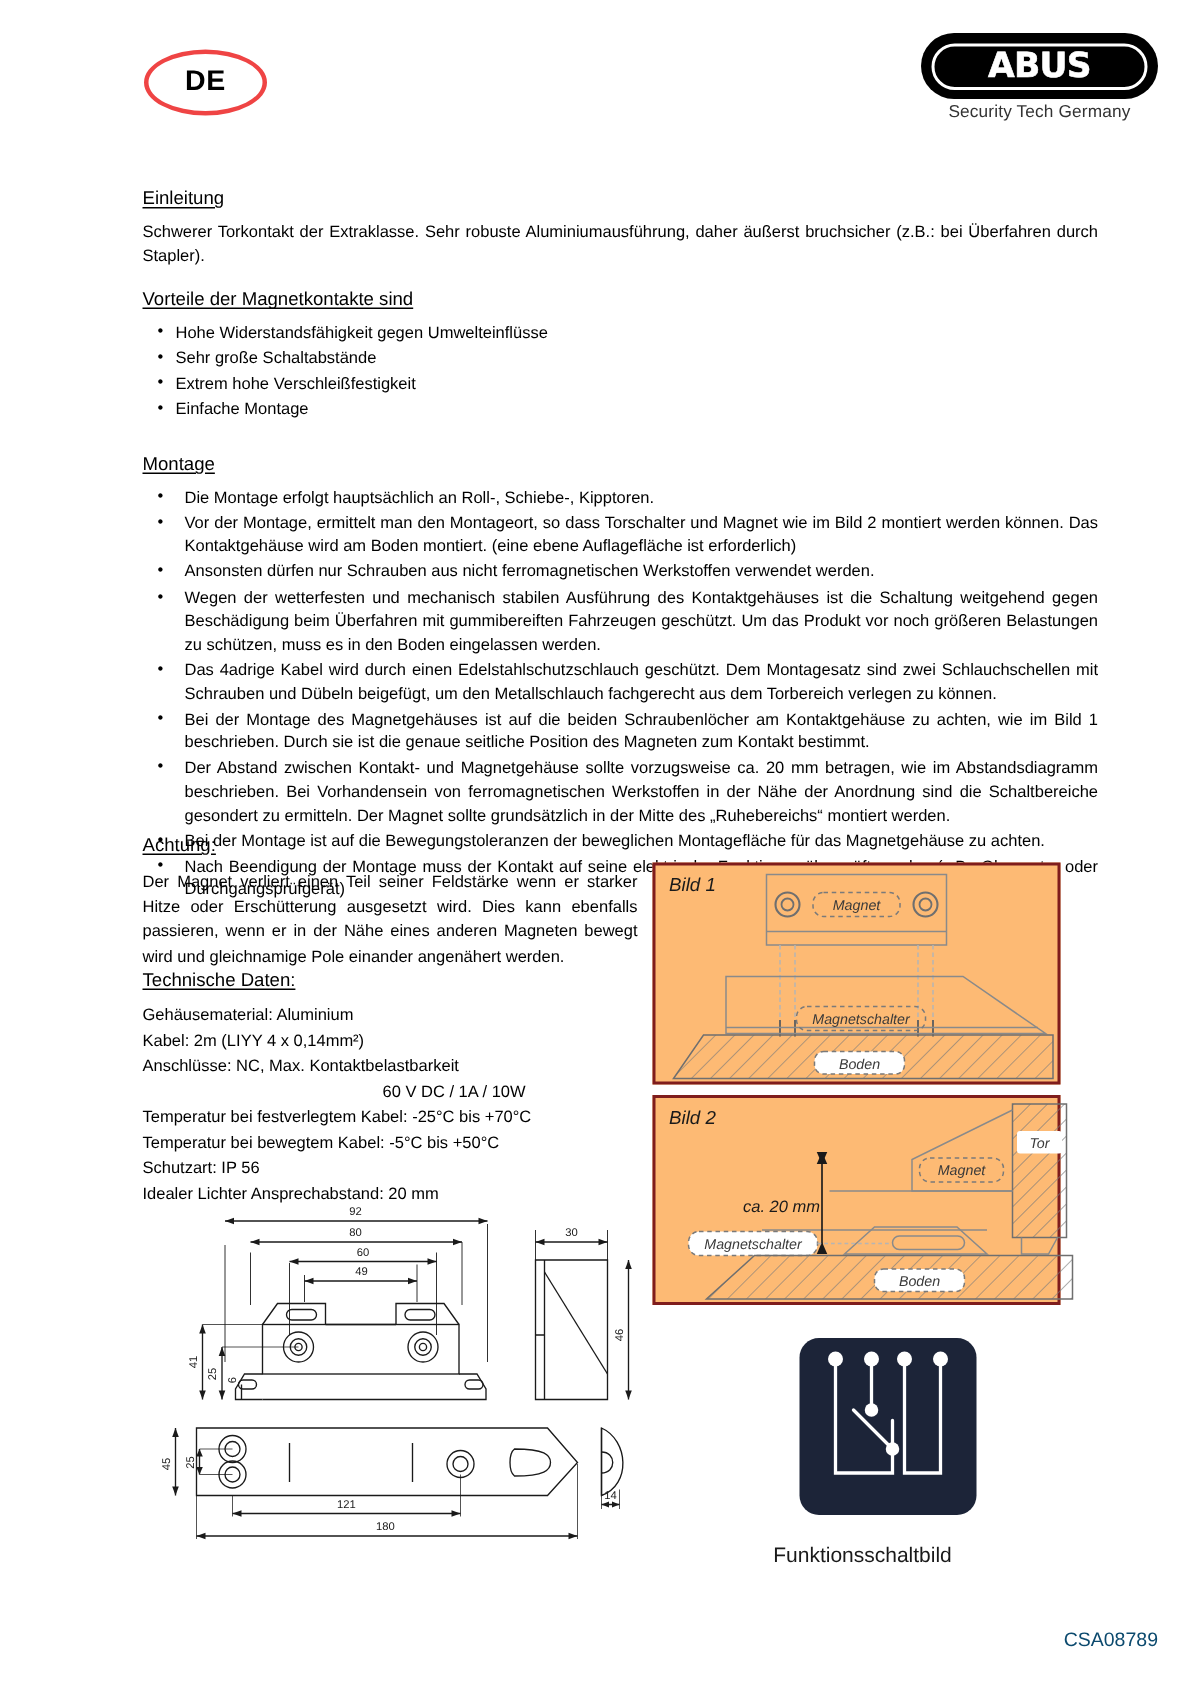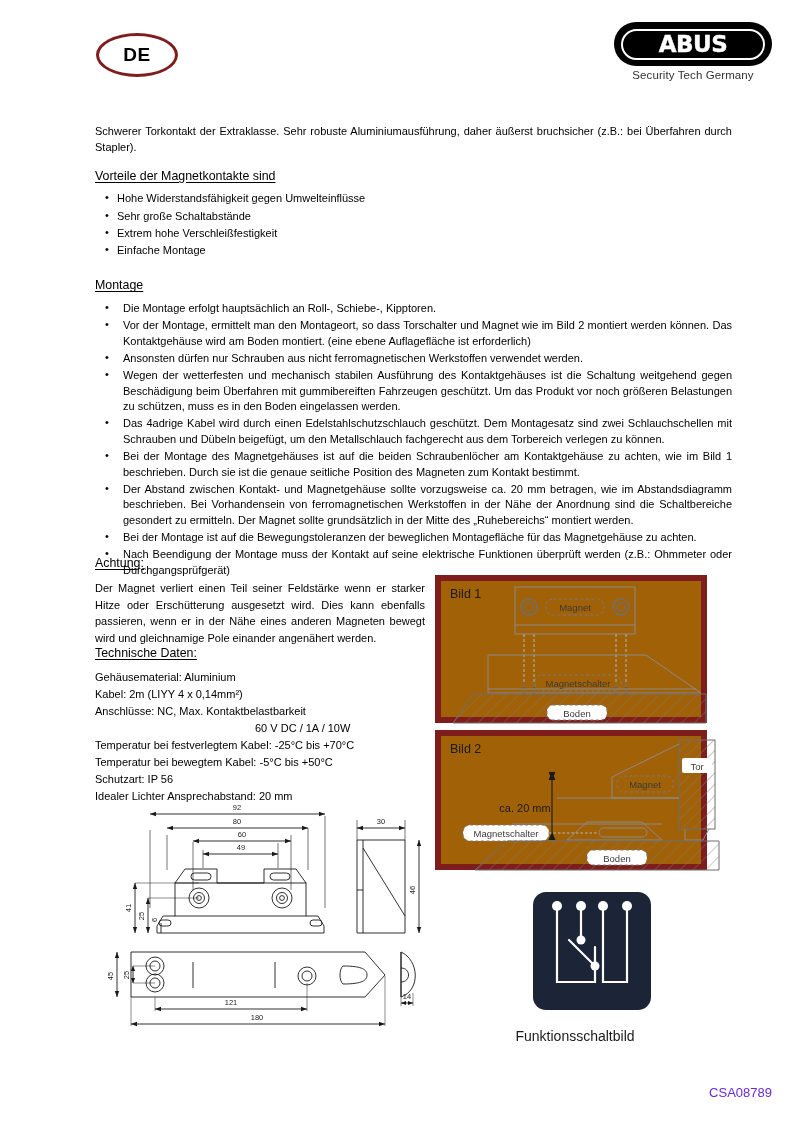--- a/index.html
+++ b/index.html
@@ -26,21 +26,21 @@
     left: 0; top: 0;
     width: 802px;
     height: 95px;
   }
   .de-badge {
     position: absolute;
     left: 96px;
     top: 33px;
     width: 76px;
     height: 38px;
-    border: 3px solid #7f1d1d;
+    border: 3px solid #ef4444;
     border-radius: 50%;
     display: flex;
     align-items: center;
     justify-content: center;
     font-size: 19px;
     font-weight: bold;
     letter-spacing: 0.5px;
   }
   .abus-logo {
     position: absolute;
@@ -173,23 +173,24 @@
     font-size: 11px;
     line-height: 1.55;
   }
   .tech-body .indent {
     padding-left: 160px;
   }
 
   
   .bild {
     position: absolute;
-    border: 6px solid #7f1d1d;
-    background: #a16207;
+    border: 2px solid #7f1d1d;
+    background: #fdba74;
     box-sizing: border-box;
+    font-style: italic;
   }
   #bild1 { left: 435px; top: 575px; width: 272px; height: 148px; }
   #bild2 { left: 435px; top: 730px; width: 272px; height: 140px; padding-left: 16px; }
   .bild-label {
     position: absolute;
     left: 9px;
     top: 6px;
     font-size: 12.5px;
     color: #1a1a1a;
   }
@@ -224,21 +225,21 @@
     font-size: 14px;
     color: #1a1a1a;
   }
 
   
   .footer-code {
     position: absolute;
     right: 30px;
     top: 1085px;
     font-size: 13px;
-    color: #6d28d9;
+    color: #0c4a6e;
   }
 </style>
 </head>
 <body>
 
 <div class="page">
 
   <div class="header">
     <div class="de-badge">DE</div>
     <div class="abus-logo">
@@ -247,20 +248,21 @@
           <span class="abus-word">ABUS</span>
         </div>
       </div>
       <div class="abus-tag">Security Tech Germany</div>
     </div>
   </div>
 
 
   <div class="content">
 
+    <h2 class="sec">Einleitung</h2>
     <p class="para">Schwerer Torkontakt der Extraklasse. Sehr robuste Aluminiumausführung, daher äußerst bruchsicher (z.B.: bei Überfahren durch Stapler).</p>
 
     <h2 class="sec">Vorteile der Magnetkontakte sind</h2>
     <ul class="bullets">
       <li>Hohe Widerstandsfähigkeit gegen Umwelteinflüsse</li>
       <li>Sehr große Schaltabstände</li>
       <li>Extrem hohe Verschleißfestigkeit</li>
       <li>Einfache Montage</li>
     </ul>
 

